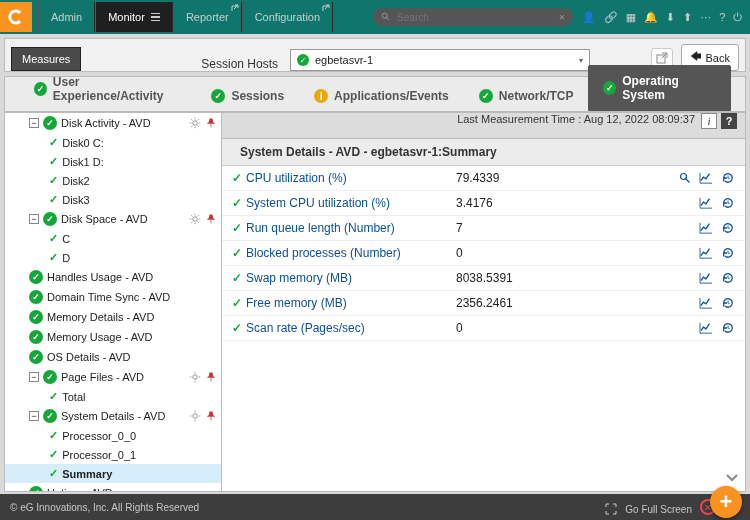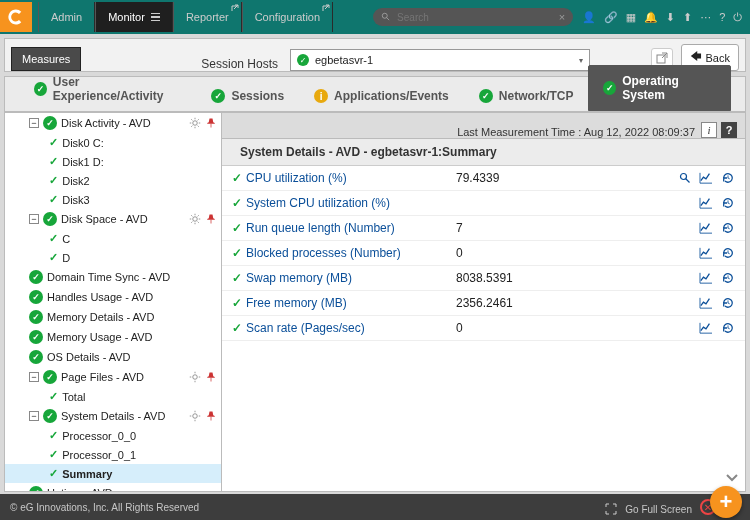--- a/index.html
+++ b/index.html
@@ -43,21 +43,21 @@
   .tree{width:218px;background:#fff;border:1px solid #bbb;overflow:auto}
   .content{flex:1;background:#fff;border:1px solid #bbb;border-left:none;display:flex;flex-direction:column}
   .tree .node{padding:3px 4px;display:flex;align-items:center;gap:4px;font-size:11px;position:relative}
   .tree .node.lv1{padding-left:24px}
   .tree .node.lv2{padding-left:44px}
   .tree .node.sel{background:#d6eefb;font-weight:bold}
   .tree .exp{width:10px;height:10px;border:1px solid #888;display:flex;align-items:center;justify-content:center;font-size:9px;line-height:1;background:#fff}
   .tree .chk{color:#17a63a;font-weight:bold}
   .tree .tools{margin-left:auto;display:flex;gap:4px;color:#555}
   .tree .tools svg{width:12px;height:12px}
-  .timebar{height:26px;background:#dcdcdc;border-bottom:1px solid #bbb;display:flex;align-items:flex-end;padding:0 8px;color:#333;position:relative}
+  .timebar{height:26px;background:#dcdcdc;border-bottom:1px solid #bbb;display:flex;align-items:flex-start;padding:0 8px;color:#333;position:relative}
   .timebar .rt{margin-left:auto}
   .timebar .ibx{width:16px;height:16px;border:1px solid #888;background:#fff;display:flex;align-items:center;justify-content:center;margin-left:6px;font-family:serif;font-style:italic}
   .timebar .qbx{width:16px;height:16px;background:#444;color:#fff;display:flex;align-items:center;justify-content:center;margin-left:4px;font-weight:bold}
   .panelhead{display:flex;align-items:center;gap:8px;padding:6px 10px;background:#ececec;border-bottom:1px solid #ccc;font-weight:bold;font-size:12px;color:#333}
   .row{display:flex;align-items:center;padding:5px 10px;border-bottom:1px solid #eee;font-size:12px}
   .row .chk{color:#17a63a;font-weight:bold;width:14px}
   .row .name{width:210px;color:#0b4f99;cursor:pointer}
   .row .val{width:160px}
   .row .acts{margin-left:auto;display:flex;gap:8px;color:#0b4f99}
   .row .acts span{cursor:pointer}
@@ -220,25 +220,25 @@
     <div class="node lv2">
         <span class="chk">✓</span>
         <span>C</span>
       </div>
     <div class="node lv2">
         <span class="chk">✓</span>
         <span>D</span>
       </div>
     <div class="node lv1">
         <span class="gc"></span>
+        <span>Handles Usage - AVD</span>
+      </div>
+    <div class="node lv1">
+        <span class="gc"></span>
         <span>Domain Time Sync - AVD</span>
-      </div>
-    <div class="node lv1">
-        <span class="gc"></span>
-        <span>Handles Usage - AVD</span>
       </div>
     <div class="node lv1">
         <span class="gc"></span>
         <span>Memory Details - AVD</span>
       </div>
     <div class="node lv1">
         <span class="gc"></span>
         <span>Memory Usage - AVD</span>
       </div>
     <div class="node lv1">
@@ -330,20 +330,21 @@
                 <path d="M3 7a5 5 0 1 1 1.5 3.5" stroke="#0b4f99" fill="none" stroke-width="1.5"></path>
                 <path d="M3 11V7h4" stroke="#0b4f99" fill="none" stroke-width="1.5"></path>
                 <path d="M8 4v3l2 1" stroke="#0b4f99" fill="none"></path>
               </svg>
             </span>
           </span>
         </div>
         <div class="row">
           <span class="chk">✓</span>
           <span class="name">System CPU utilization (%)</span>
+          <span class="val">3.4176</span>
           <span class="acts">
             <span>
               <svg width="14" height="12" viewBox="0 0 16 14">
                 <path d="M1 13h14M1 1v12" stroke="#0b4f99"></path>
                 <path d="M2 10l3-4 3 2 4-6" stroke="#0b4f99" fill="none" stroke-width="1.5"></path>
               </svg>
             </span>
             <span>
               <svg width="14" height="12" viewBox="0 0 16 14">
                 <path d="M3 7a5 5 0 1 1 1.5 3.5" stroke="#0b4f99" fill="none" stroke-width="1.5"></path>

